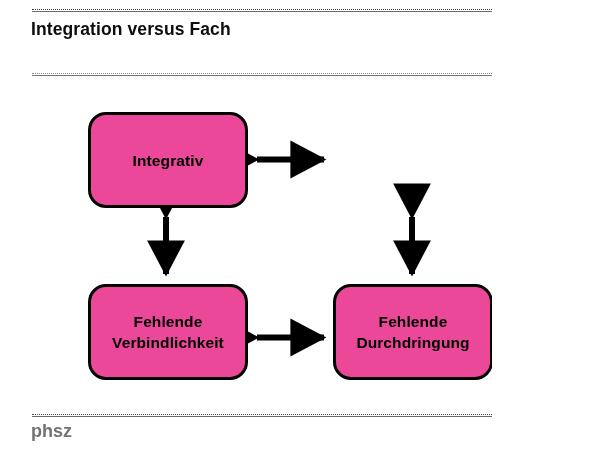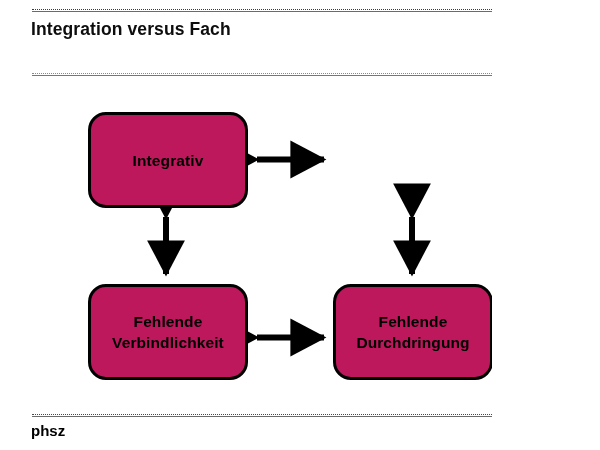--- a/index.html
+++ b/index.html
@@ -84,42 +84,42 @@
     width: 538px;
     height: 1px;
     background: #6b6b6b;
   }
 
   
   .footer-text {
     position: absolute;
     left: 31px;
     top: 423px;
-    font-size: 15px;
+    font-size: 18px;
     font-weight: bold;
-    color: #000000;
+    color: #737373;
     line-height: 16px;
     text-align: center;
   }
 
   
   .diagram {
     position: absolute;
     left: 0;
     top: 0;
     width: 600px;
     height: 450px;
     pointer-events: none;
   }
 
   
   .node {
     position: absolute;
     box-sizing: border-box;
-    background: #be185d;
+    background: #ec4899;
     border: 3px solid #000000;
     border-radius: 18px;
     display: flex;
     align-items: center;
     justify-content: center;
     text-align: center;
   }
   .node-label {
     font-size: 15.5px;
     font-weight: bold;

